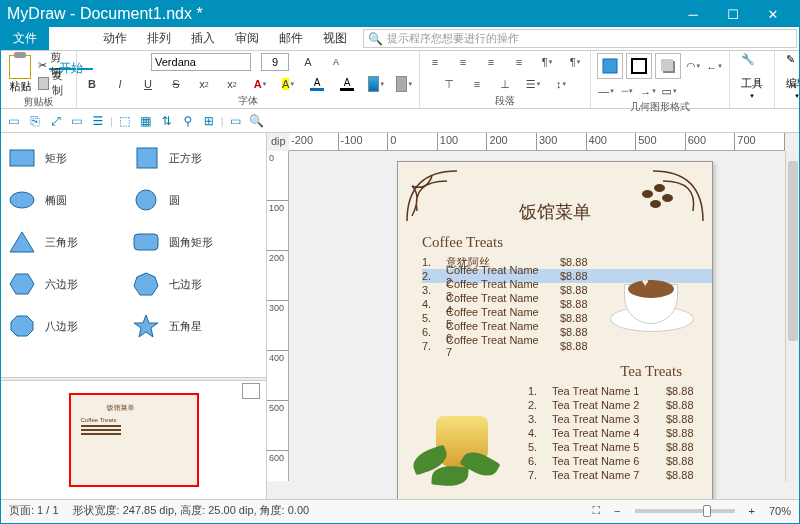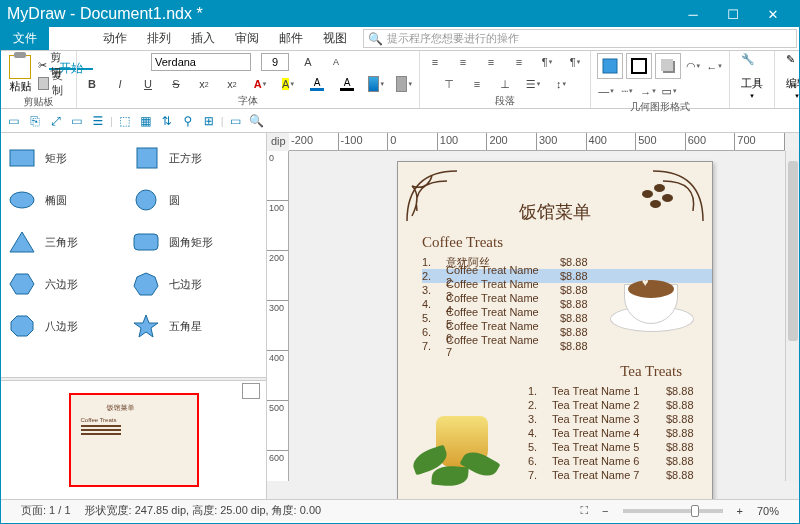--- a/index.html
+++ b/index.html
@@ -78,21 +78,21 @@
 .tea .glass{position:absolute;left:24px;top:6px;width:52px;height:52px;background:linear-gradient(#f5e07a,#d8a030);border-radius:8px 8px 18px 18px;}
 .tea .leaf{position:absolute;width:36px;height:20px;background:#4a8a2e;border-radius:60% 10% 60% 10%;}
 .beans{position:absolute;right:30px;top:18px;width:40px;height:30px;}
 .beans .b{position:absolute;width:11px;height:8px;background:#5a3a1e;border-radius:50%;}
 .tabbar{position:absolute;bottom:0;left:22px;right:14px;height:18px;background:#eee;border-top:1px solid #aaa;display:flex;align-items:center;font-size:10px;}
 .tabbar .pgtab{background:#fff;border:1px solid #aaa;padding:1px 8px;}
 .tabbar .sel{padding:0 6px;}
 .tabbar .add{color:#3a9a3a;font-weight:bold;margin:0 4px;}
 .scroll-v{position:absolute;right:0;top:18px;width:14px;bottom:18px;background:#eee;border-left:1px solid #ccc;}
 .scroll-v .thumb{position:absolute;left:2px;top:10px;width:10px;height:180px;background:#ccc;border-radius:3px;}
-.status{height:22px;border-top:1px solid #ccc;background:#f8f8f8;display:flex;align-items:center;padding:0 20px;gap:14px;color:#444;}
+.status{height:22px;border-top:1px solid #ccc;background:#f8f8f8;display:flex;align-items:center;padding:0 8px;gap:14px;color:#444;}
 .status .sp{flex:1;}
 .status .zslider{width:100px;height:4px;background:#ccc;position:relative;}
 .status .zslider .h{position:absolute;left:68px;top:-4px;width:8px;height:12px;background:#fff;border:1px solid #888;border-radius:2px;}
 </style>
 </head>
 <body>
 
 <div class="titlebar">
   <div class="title">MyDraw - Document1.ndx *</div>
   <div class="winbtn">

